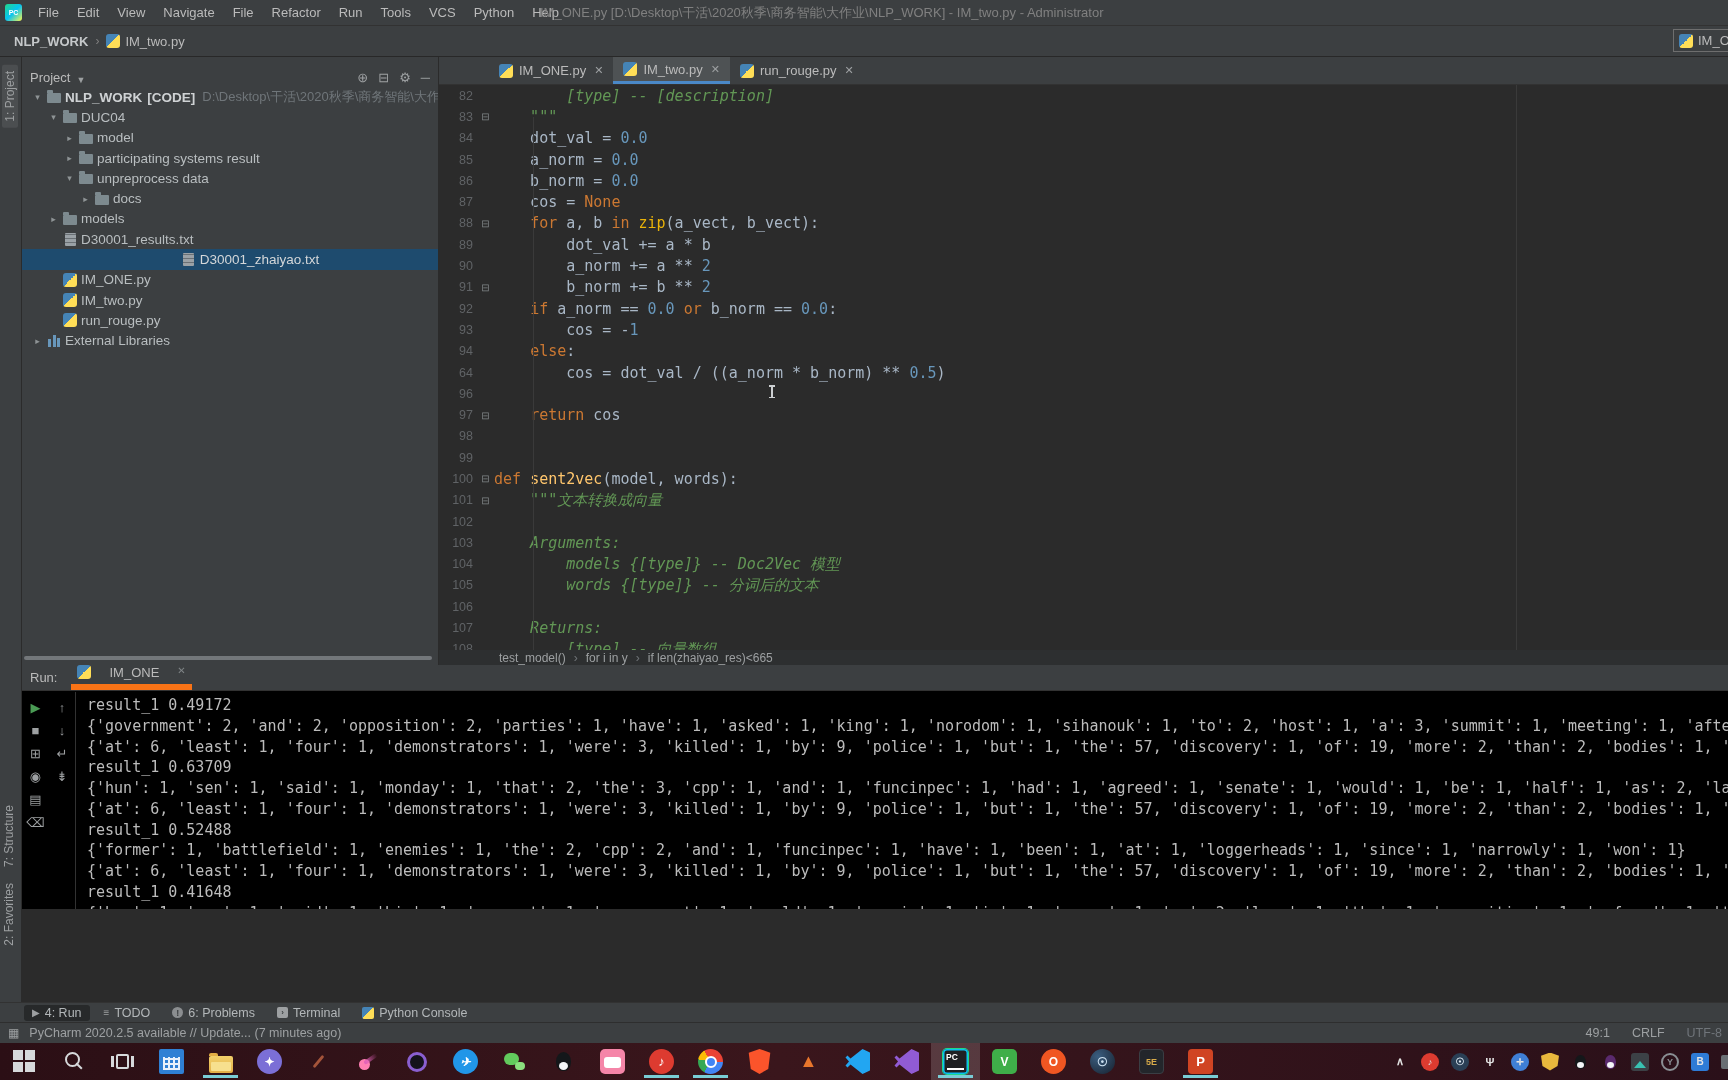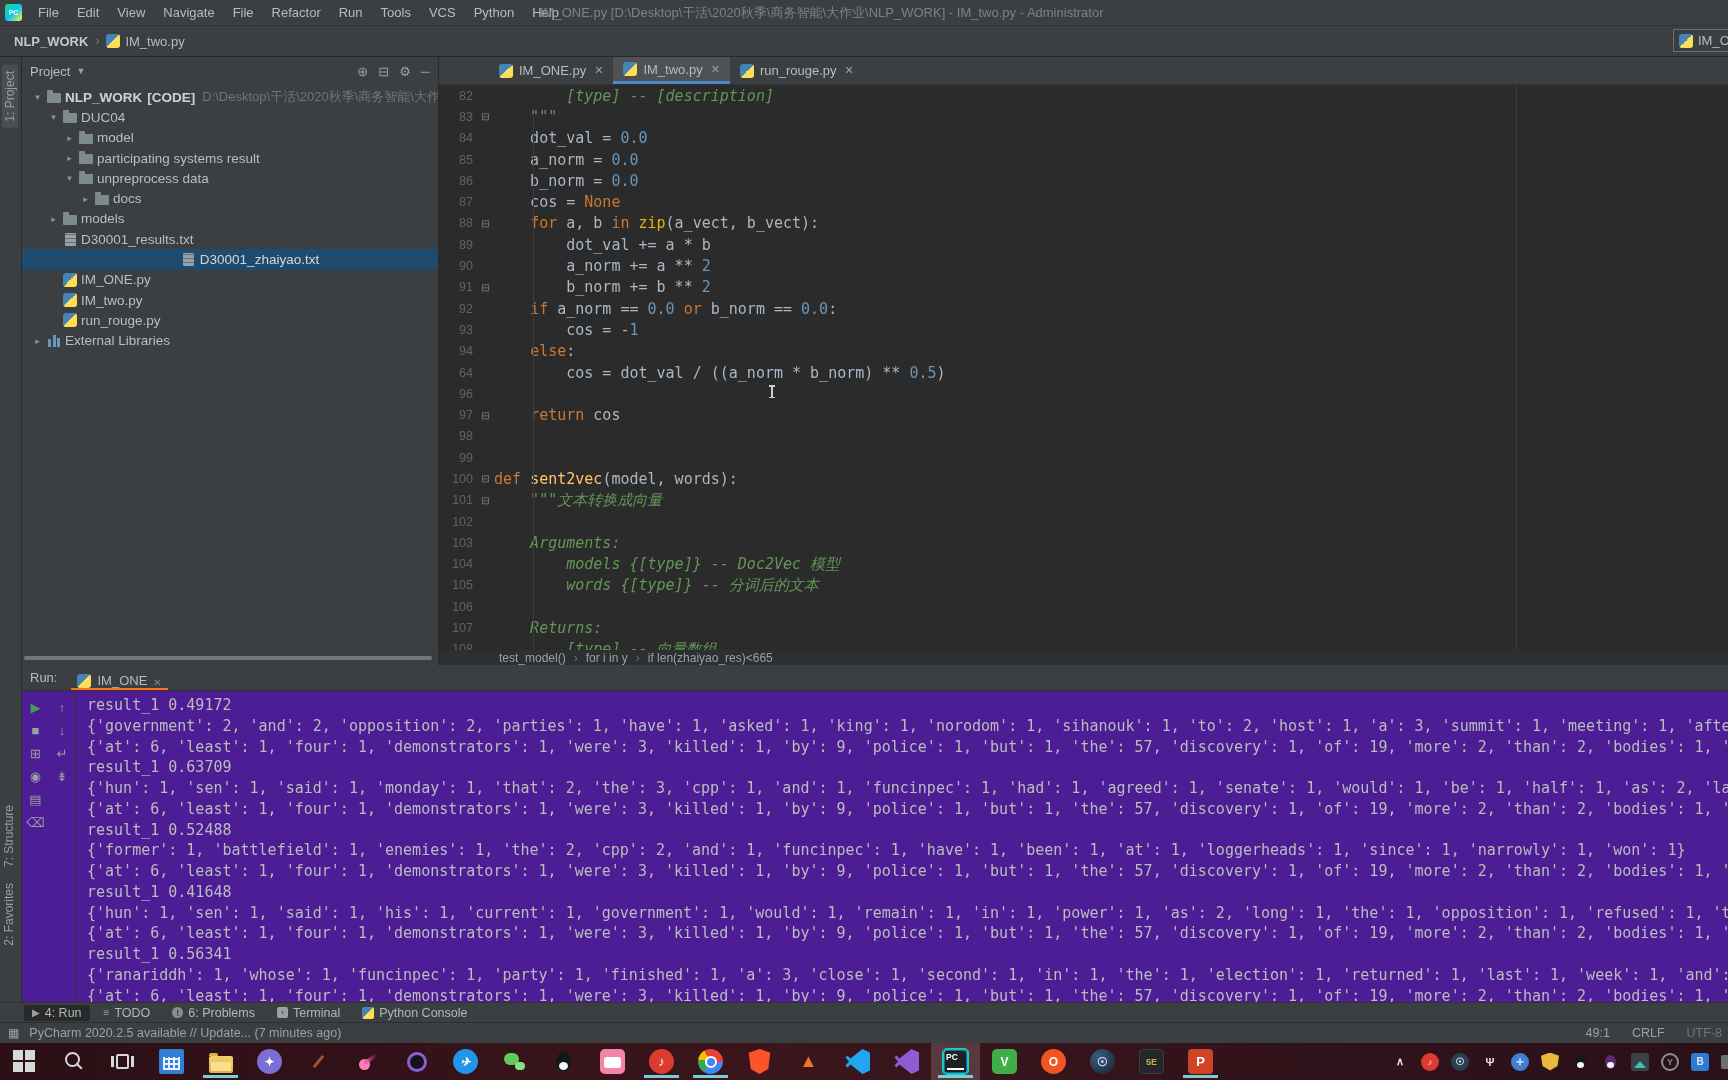--- a/index.html
+++ b/index.html
@@ -31,21 +31,21 @@
 
   
   #left-strip{position:absolute;left:0;top:57px;width:22px;height:945px;background:#3c3f41;
     border-right:1px solid #2b2b2b}
   .vlabel{position:absolute;left:2px;writing-mode:vertical-rl;transform:rotate(180deg);
     color:#9da0a2;font-size:12px;white-space:nowrap;cursor:default}
   .vlabel.active{background:#4b4e50;padding:6px 1px;border-radius:2px}
 
   
   #project-panel{position:absolute;left:22px;top:57px;width:416px;height:608px;background:#3c3f41;overflow:hidden}
-  #pp-header{height:28px;display:flex;align-items:center;padding:0 8px;color:#bbbbbb;font-size:13px}
+  #pp-header{height:28px;display:flex;align-items:flex-end;padding:0 8px;color:#bbbbbb;font-size:13px}
   #pp-header .caret{color:#9da0a2;font-size:9px;margin-left:6px}
   #pp-icons{margin-left:auto;display:flex;gap:10px}
   #pp-icons span{color:#9da0a2;font-size:13px;cursor:default}
   #tree{position:absolute;left:0;top:30px;right:0}
   .trow{height:20.3px;display:flex;align-items:center;white-space:nowrap;overflow:hidden;
     color:#b9bec0;font-size:13.5px;width:416px;cursor:default}
   .trow.sel{background:#1e4b6e;color:#d4d7d9}
   .chev{width:15px;flex:0 0 15px;text-align:center;color:#8f9496;font-size:9px}
   .tico{flex:0 0 18px;display:flex;justify-content:center}
   .tlabel{margin-left:2px}
@@ -78,24 +78,24 @@
   #indent-guide{position:absolute;left:94px;top:32px;width:1px;height:540px;background:#3a3a3a}
   #margin-line{position:absolute;left:1077px;top:0;width:1px;height:593px;background:#3a3a3a}
   #ibeam{position:absolute;left:332px;top:300px;width:2px;height:13px;background:#cdd0d2}
   #ibeam::before,#ibeam::after{content:"";position:absolute;left:-2px;width:6px;height:1.5px;background:#cdd0d2}
   #ibeam::after{bottom:0}
   #crumbs{position:absolute;left:0;bottom:0;right:0;height:15px;background:#2d2f30;
     display:flex;align-items:center;padding-left:60px;font-size:12px;color:#9da0a2}
   #crumbs .csep{color:#6e7376;margin:0 8px}
 
   
-  #run-panel{position:absolute;left:22px;top:665px;width:1706px;height:337px;background:#4c1d95}
+  #run-panel{position:absolute;left:22px;top:665px;width:1706px;height:244px;background:#000000}
   #run-header{height:26px;background:#3c3f41;border-bottom:1px solid #323232;display:flex;align-items:center;padding-left:8px}
   #run-header .rlabel{color:#bbbbbb;font-size:13px;margin-right:14px}
-  #run-tab{display:flex;align-items:flex-end;gap:6px;height:100%;padding:0 6px;border-bottom:2px solid #f97316}
+  #run-tab{display:flex;align-items:flex-start;gap:18px;height:100%;padding:0 6px;border-bottom:6px solid #f97316}
   #run-tab span{color:#bbbbbb;font-size:13px}
   #run-tab .x{color:#7f8486;font-size:10px}
   #run-toolbar{position:absolute;left:0;top:27px;bottom:0;width:54px;display:flex}
   .rt-col{width:27px;display:flex;flex-direction:column;align-items:center;padding-top:9px;gap:9px}
   .rt-col:last-child{border-right:1px solid #323232}
   .rticon{color:#9da0a2;font-size:13px;line-height:14px;cursor:default}
   .rticon.green{color:#4a9b54}
   #console{position:absolute;left:55px;top:27px;right:0;bottom:0;overflow:hidden;padding:3px 0 16px 10px}
   .con-line{font-size:15px;line-height:20.75px;white-space:pre;color:#bcbcbc}
 

